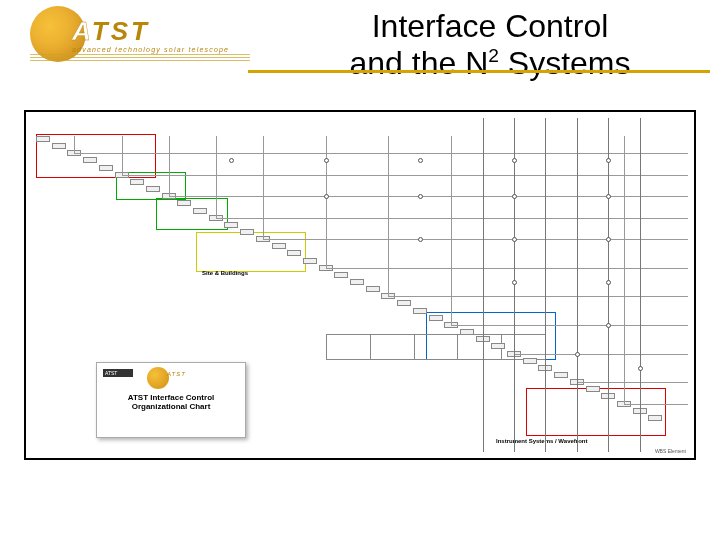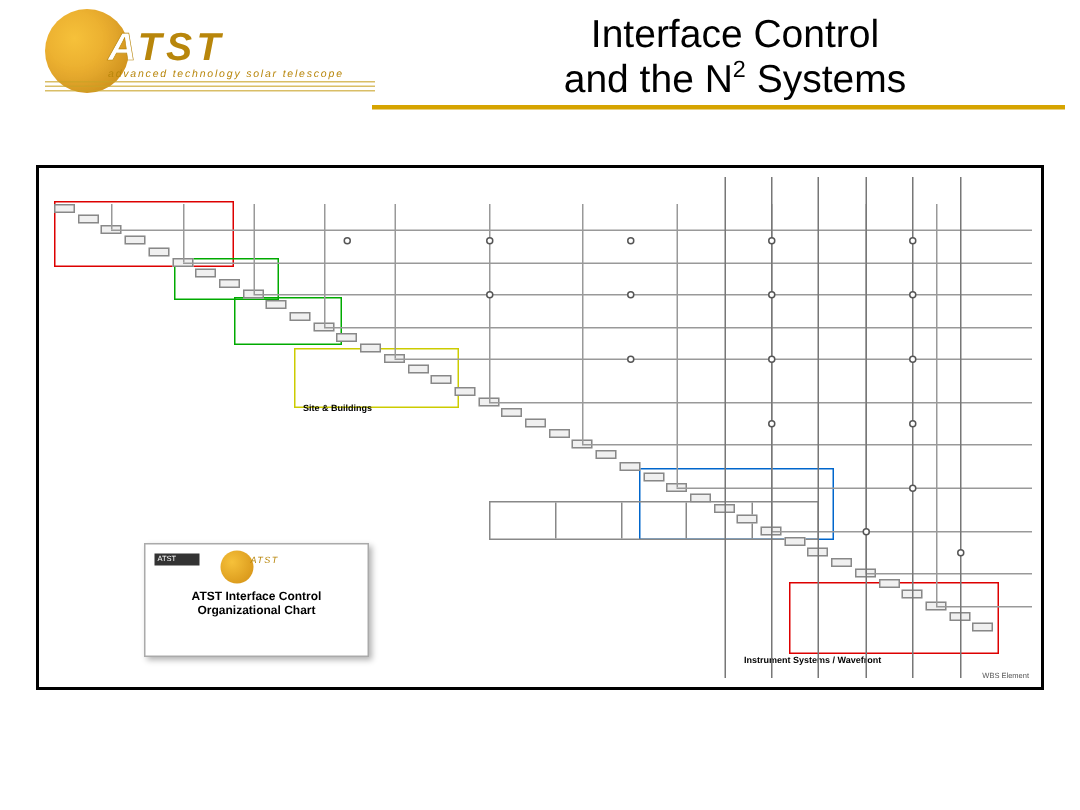--- a/index.html
+++ b/index.html
@@ -12,21 +12,21 @@
   .logo-wrap { position: absolute; left: 30px; top: 6px; width: 210px; height: 62px; }
   .sun { position: absolute; left: 0; top: 0; width: 56px; height: 56px; border-radius: 50%;
          background: radial-gradient(circle at 35% 35%, #f6c13a 0%, #e7a92c 55%, #d28e13 100%);
          box-shadow: inset -8px -8px 12px rgba(0,0,0,0.05); }
   .logo-text { position: absolute; left: 42px; top: 10px; font-style: italic; font-weight: bold; font-size: 26px; letter-spacing: 3px; color: #b8860b; }
   .logo-text .a { color: #fff; -webkit-text-stroke: 0.4px #b8860b; }
   .logo-sub { position: absolute; left: 42px; top: 40px; font-size: 7px; letter-spacing: 1.2px; color: #b8860b; font-style: italic; }
   .logo-lines { position: absolute; left: 0; top: 48px; width: 220px; }
   .logo-lines .ln { height: 1px; background: #c9a227; margin-bottom: 2px; opacity: 0.7; }
 
-  .title { position: absolute; left: 280px; top: 8px; width: 420px; text-align: center; font-size: 26px; color: #000; line-height: 1.15; }
+  .title { position: absolute; left: 280px; top: 8px; width: 420px; text-align: center; font-size: 32px; color: #000; line-height: 1.15; }
   .title sup { font-size: 0.6em; vertical-align: super; }
 
   .gold-rule { position: absolute; left: 248px; top: 70px; width: 462px; height: 3px; background: #d6a400; }
 
   
   .diagram-frame { position: absolute; left: 24px; top: 110px; width: 672px; height: 350px; border: 2px solid #000; background: #fff; }
   .diagram { position: relative; width: 100%; height: 100%; overflow: hidden; }
 
   
   .cell { position: absolute; width: 14px; height: 6px; background: #f0f0f0; border: 0.5px solid #888; }

